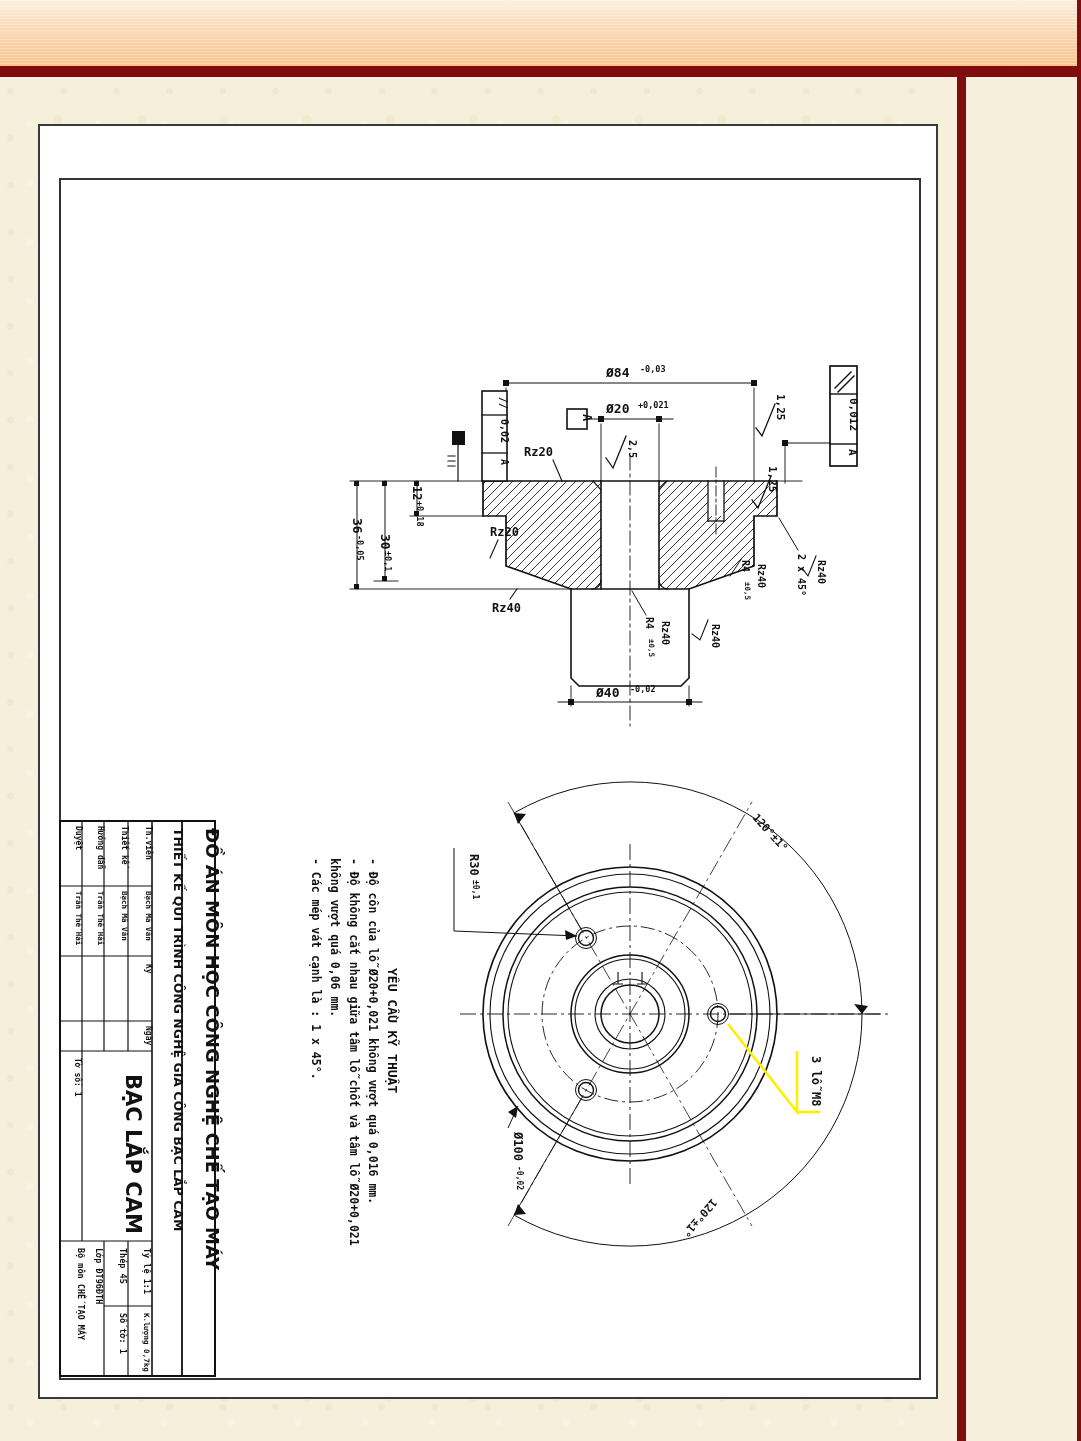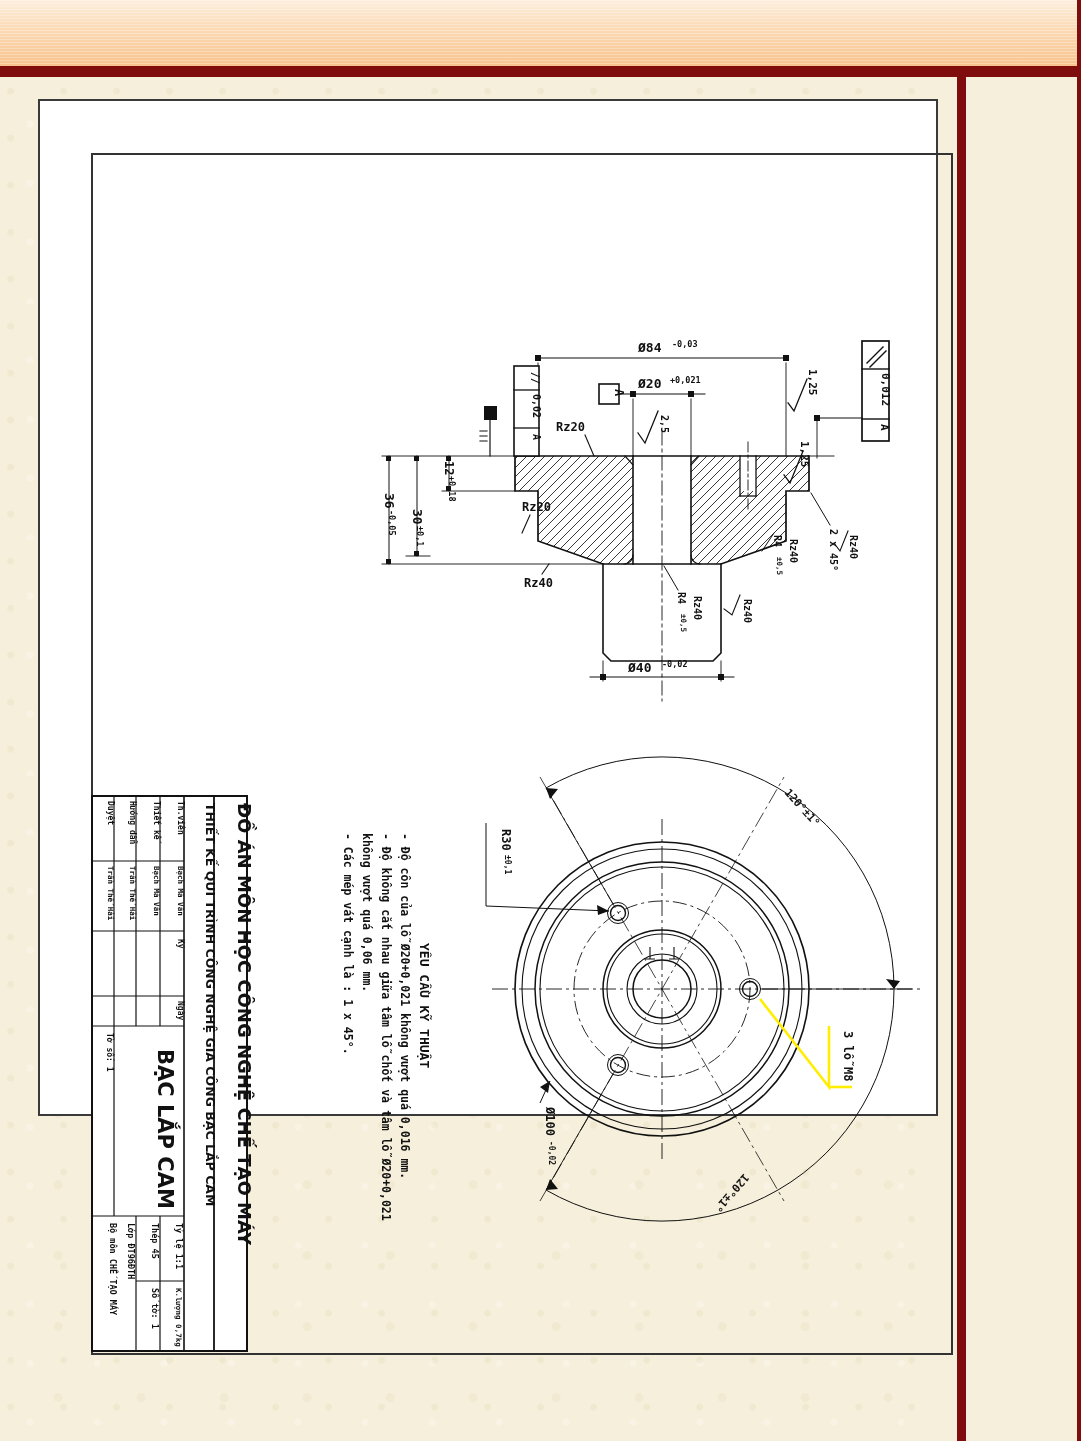--- a/index.html
+++ b/index.html
@@ -10,22 +10,22 @@
       linear-gradient(180deg,#fdeedd 0%,#fbd9b4 45%,#f8c38d 100%);}
   .hbar{position:absolute;left:0;top:66px;width:1081px;height:11px;background:#800d0d;}
   .vbar{position:absolute;left:957px;top:66px;width:9px;height:1375px;background:#800d0d;}
   .edgebar{position:absolute;left:1077px;top:0;width:4px;height:1441px;background:#800d0d;}
   .texture{position:absolute;left:0;top:77px;width:957px;height:1364px;
     background:
       radial-gradient(circle at 20% 30%, rgba(210,190,140,.14) 0 3px, transparent 4px),
       radial-gradient(circle at 70% 60%, rgba(210,190,140,.12) 0 4px, transparent 5px),
       radial-gradient(circle at 45% 80%, rgba(255,255,255,.25) 0 3px, transparent 4px);
     background-size:53px 47px, 83px 71px, 67px 59px;}
-  .page{position:absolute;left:38px;top:99px;width:900px;height:1017px;
-    background:#ffffff;border:2px solid #3a3a3a;box-sizing:border-box;padding-left:32px;}
+  .page{position:absolute;left:38px;top:124px;width:900px;height:1275px;
+    background:#ffffff;border:2px solid #3a3a3a;box-sizing:border-box;}
   svg text{font-family:"DejaVu Sans Mono","Liberation Mono",monospace;fill:#111;}
   .big-title{font-family:"DejaVu Sans","Liberation Sans",sans-serif;}
 </style>
 </head>
 <body>
 
 <div class="top-band"></div>
 <div class="hbar"></div>
 <div class="texture"></div>
 <div class="vbar"></div>

